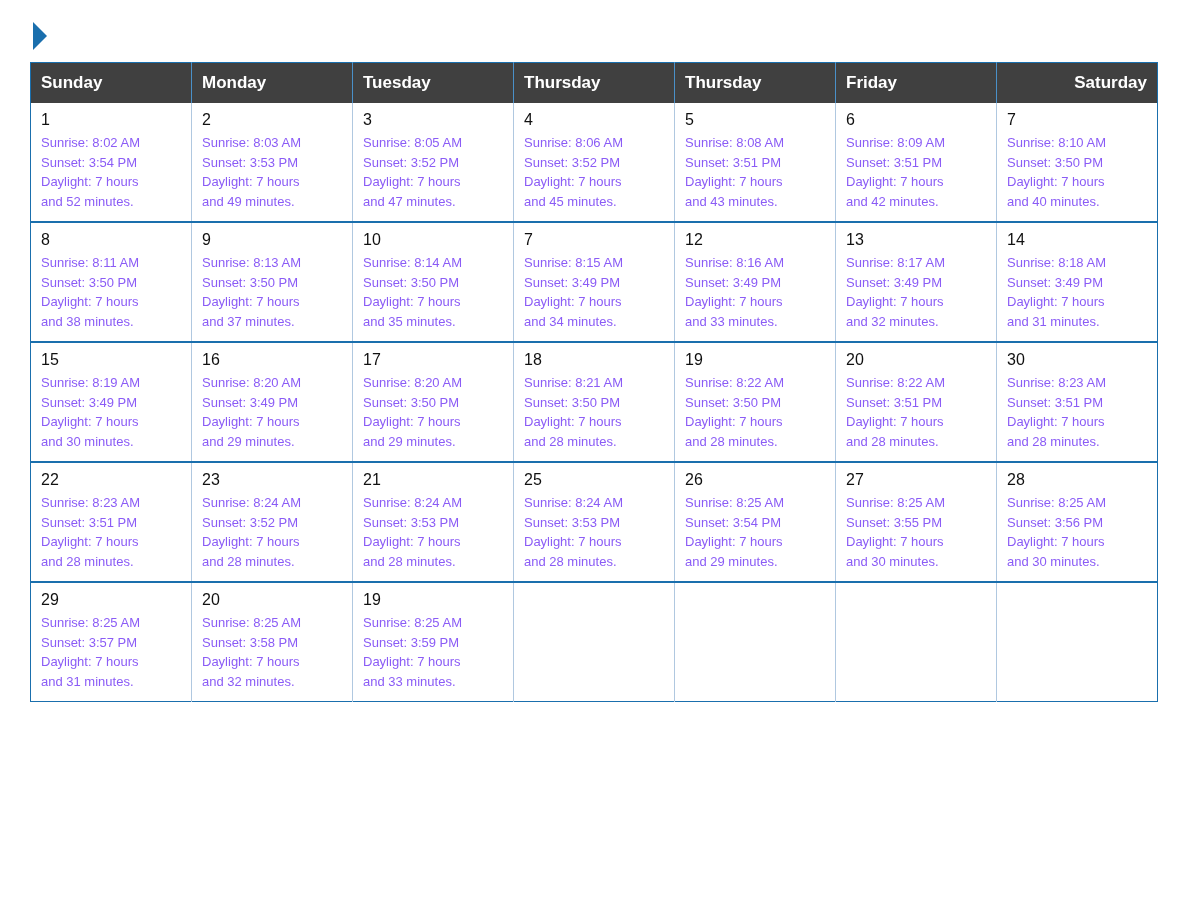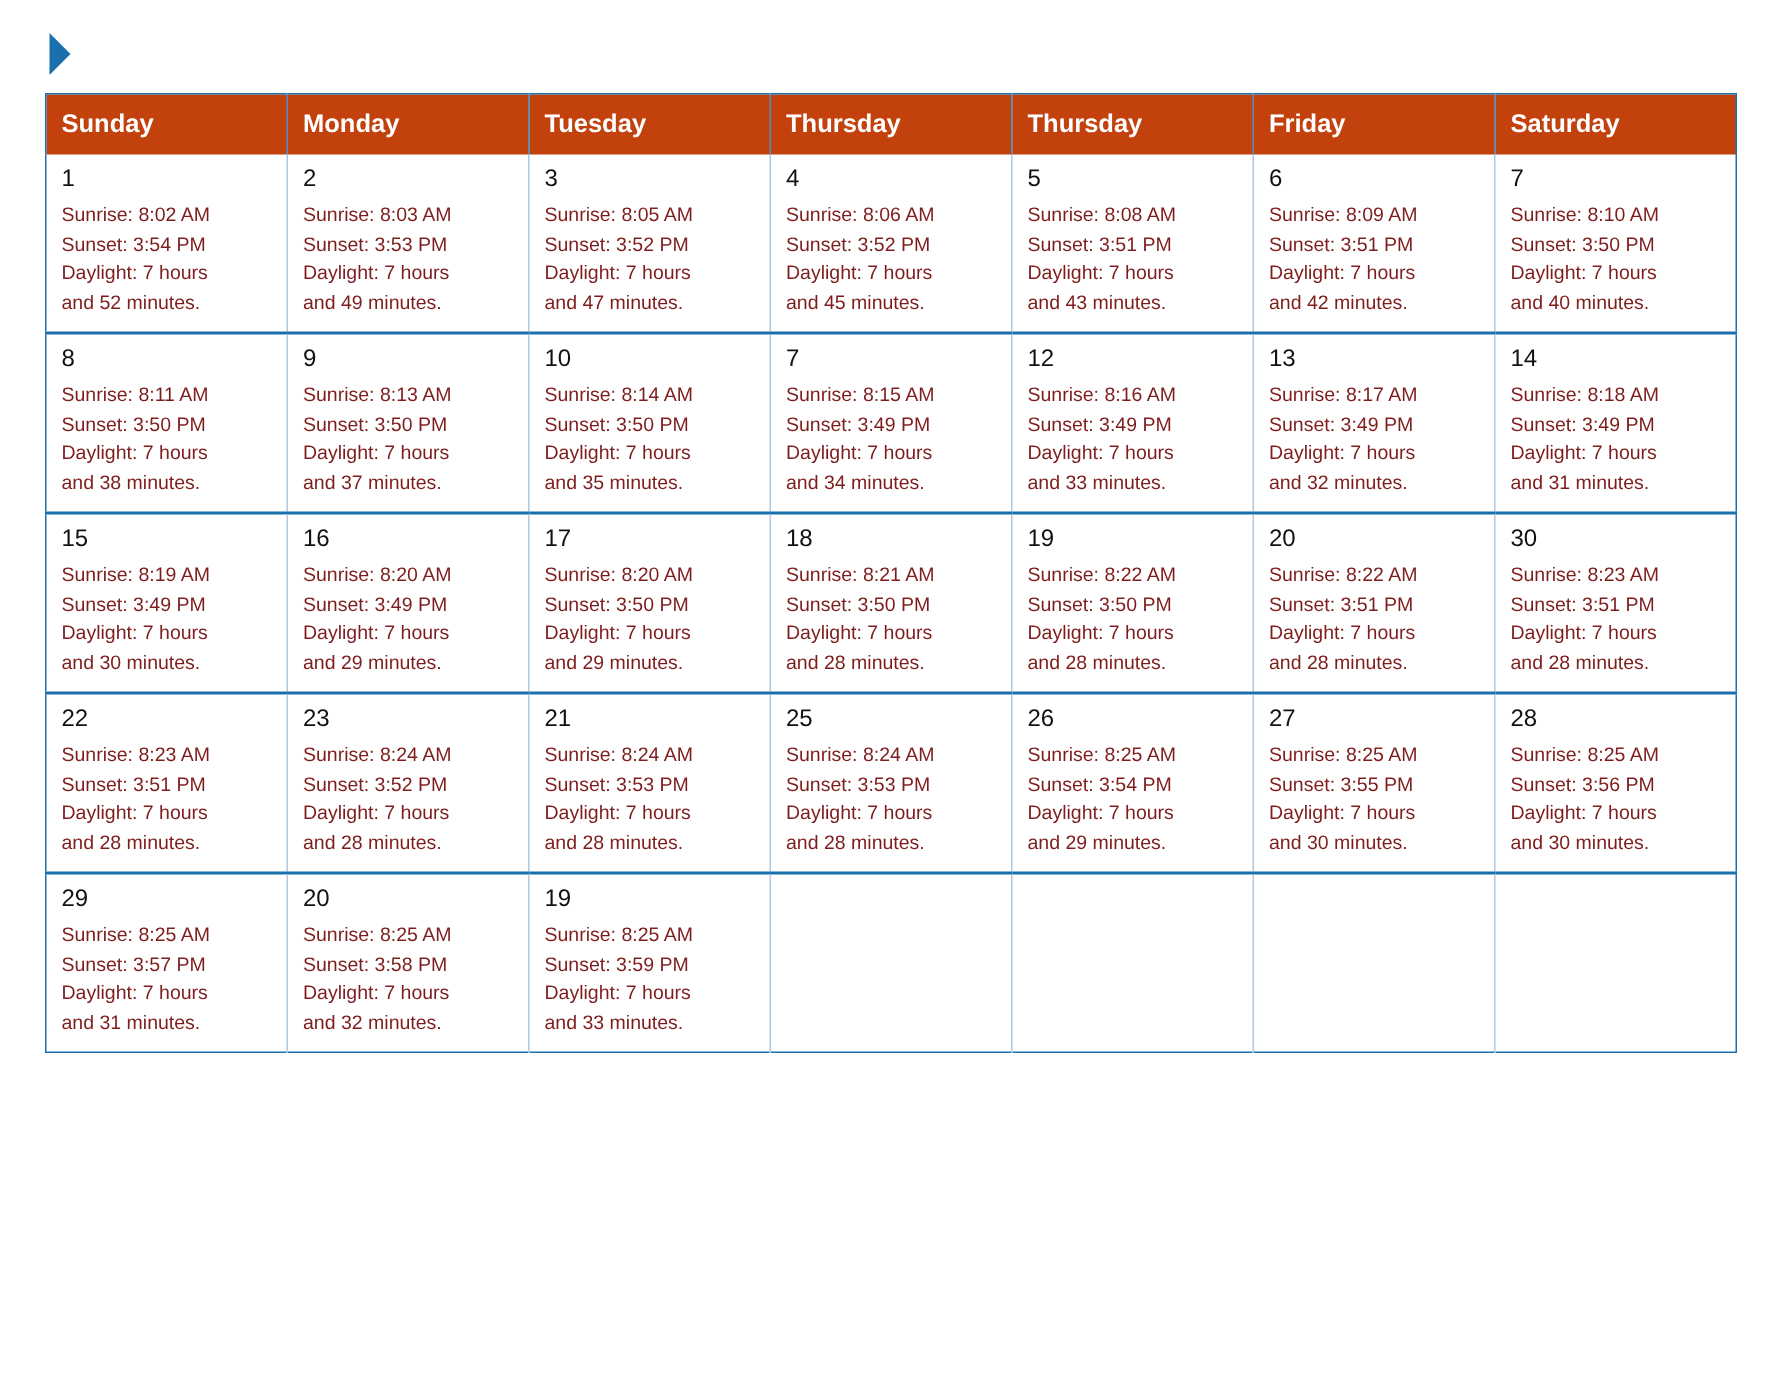--- a/index.html
+++ b/index.html
@@ -59,30 +59,31 @@
       font-size: 22px;
       color: #444;
       margin-top: 4px;
     }
     .calendar {
       width: 100%;
       border-collapse: collapse;
       border: 1.5px solid #1a6fad;
     }
     .calendar thead tr th {
-      background: #c2410c;
+      background: #404040;
       color: #fff;
       font-size: 17px;
       font-weight: bold;
       padding: 10px 10px;
       text-align: left;
       border-right: 1px solid #4a90c8;
     }
     .calendar thead tr th:last-child {
       border-right: none;
+      text-align: right;
     }
     .calendar tbody tr td {
       vertical-align: top;
       padding: 8px 10px 10px 10px;
       border-right: 1px solid #b0c8e0;
       border-bottom: 2px solid #1a6fad;
       font-size: 13px;
       color: #333;
       width: calc(100% / 7);
       min-height: 90px;
@@ -96,21 +97,21 @@
     }
     .day-number {
       font-size: 16px;
       font-weight: normal;
       color: #111;
       margin-bottom: 4px;
     }
     .day-info {
       font-size: 13px;
       line-height: 1.5;
-      color: #7f1d1d;
+      color: #8b5cf6;
     }
     .empty-cell {
       background: #fff;
     }
   </style>
 </head>
 <body>
 
 <div class="header">
   <div class="logo">

